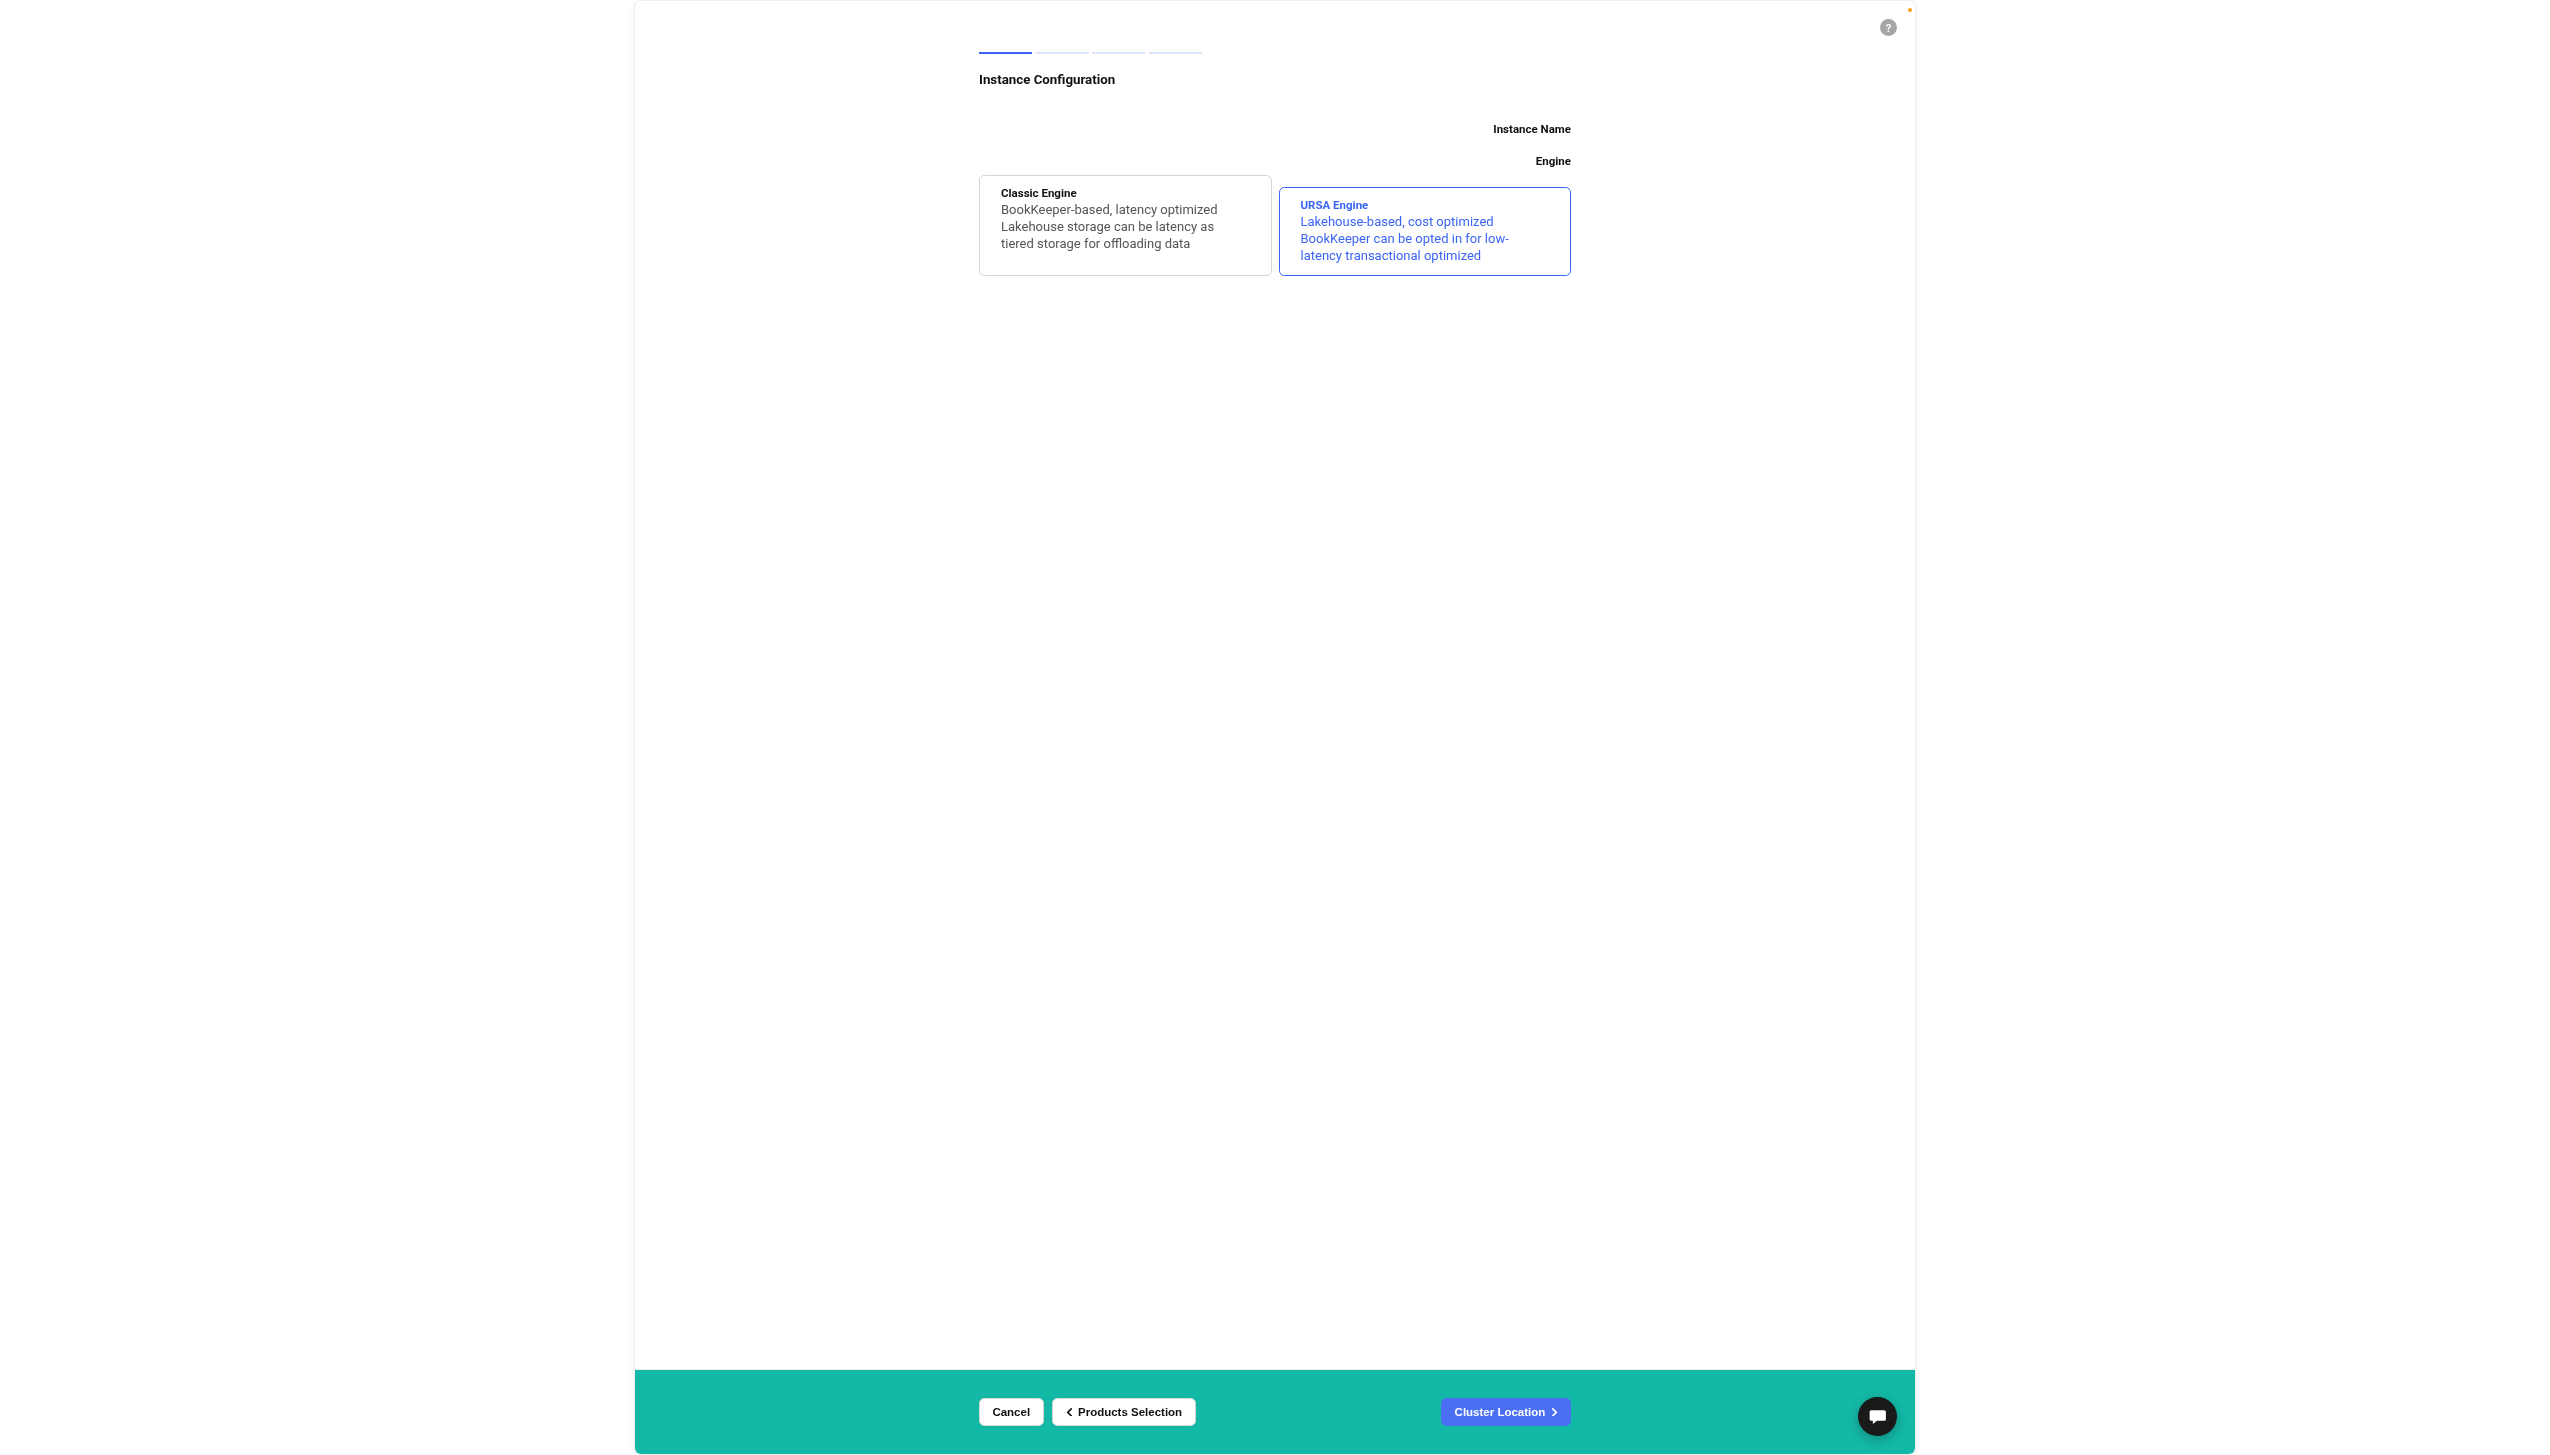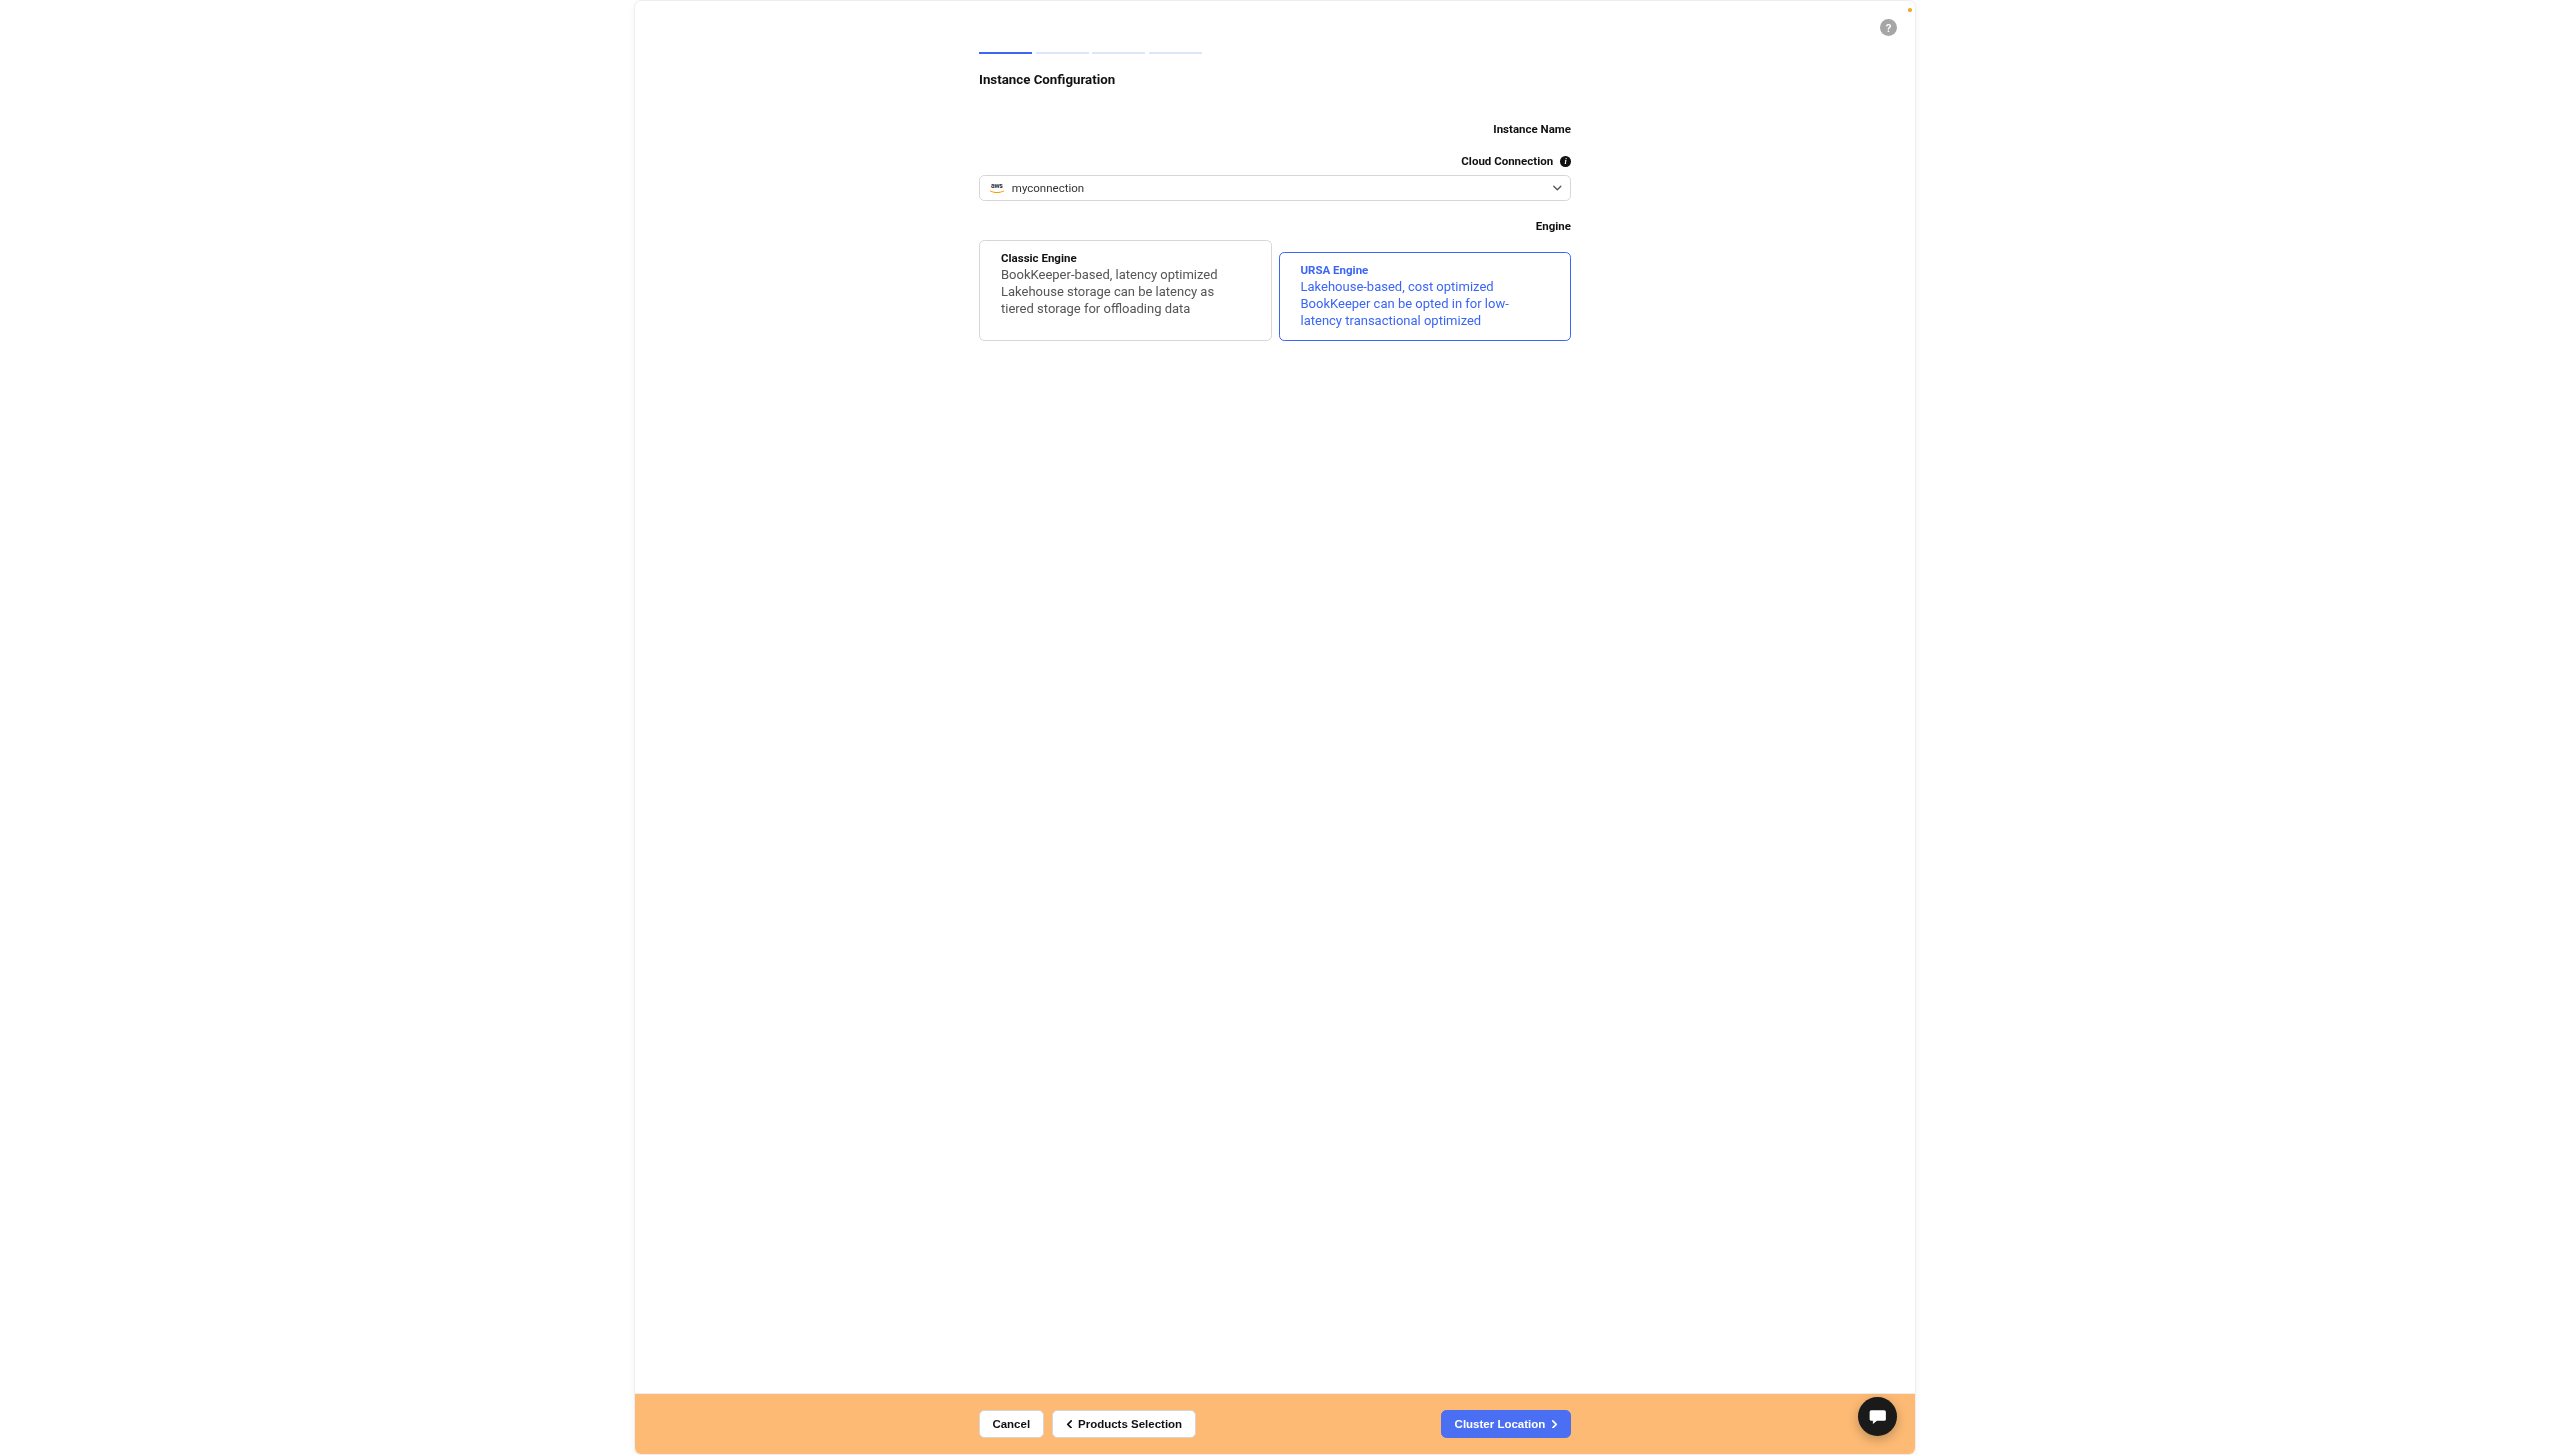--- a/index.html
+++ b/index.html
@@ -178,22 +178,22 @@
     .engine-desc {
       font-size: 13px;
       line-height: 1.3;
       color: #555;
     }
     .engine-card.selected .engine-desc {
       color: #3b66f5;
     }
     .footer-bar {
       border-top: 0.9px solid #eee;
-      background: #fdba74;
-      padding: 16px 0;
+      background: #14b8a6;
+      padding: 28px 0;
     }
     .footer-inner {
       width: 592px;
       margin: 0 auto;
       display: flex;
       align-items: center;
       justify-content: space-between;
     }
     .footer-left {
       display: flex;
@@ -259,40 +259,20 @@
       <div class="wizard-step"></div>
       <div class="wizard-step"></div>
     </div>
 
     <h1 class="page-title">Instance Configuration</h1>
 
     <div class="form-group">
       <label class="form-label">Instance Name</label>
     </div>
 
-    <div class="form-group">
-      <label class="form-label">
-        <span>Cloud Connection</span>
-        <span class="info-icon">i</span>
-      </label>
-      <div class="select-wrap">
-        <div class="select-box">
-          <span class="aws-logo">
-            <span class="aws-text">aws</span>
-            <svg class="aws-smile" viewBox="0 0 18 4">
-              <path d="M1 1 Q9 5 17 1" stroke="#ff9900" stroke-width="1.2" fill="none"></path>
-            </svg>
-          </span>
-          <span>myconnection</span>
-        </div>
-        <svg class="chevron-down" width="10.6" height="10.6" viewBox="0 0 12 12">
-          <path d="M2 4 L6 8 L10 4" stroke="#555" stroke-width="1.5" fill="none" stroke-linecap="round" stroke-linejoin="round"></path>
-        </svg>
-      </div>
-    </div>
 
     <div class="form-group">
       <label class="form-label">Engine</label>
       <div class="engine-options">
         <div class="engine-card">
           <div class="engine-title">Classic Engine</div>
           <div class="engine-desc">
             <div>BookKeeper-based, latency optimized</div>
             <div>Lakehouse storage can be latency as tiered storage for offloading data</div>
           </div>

